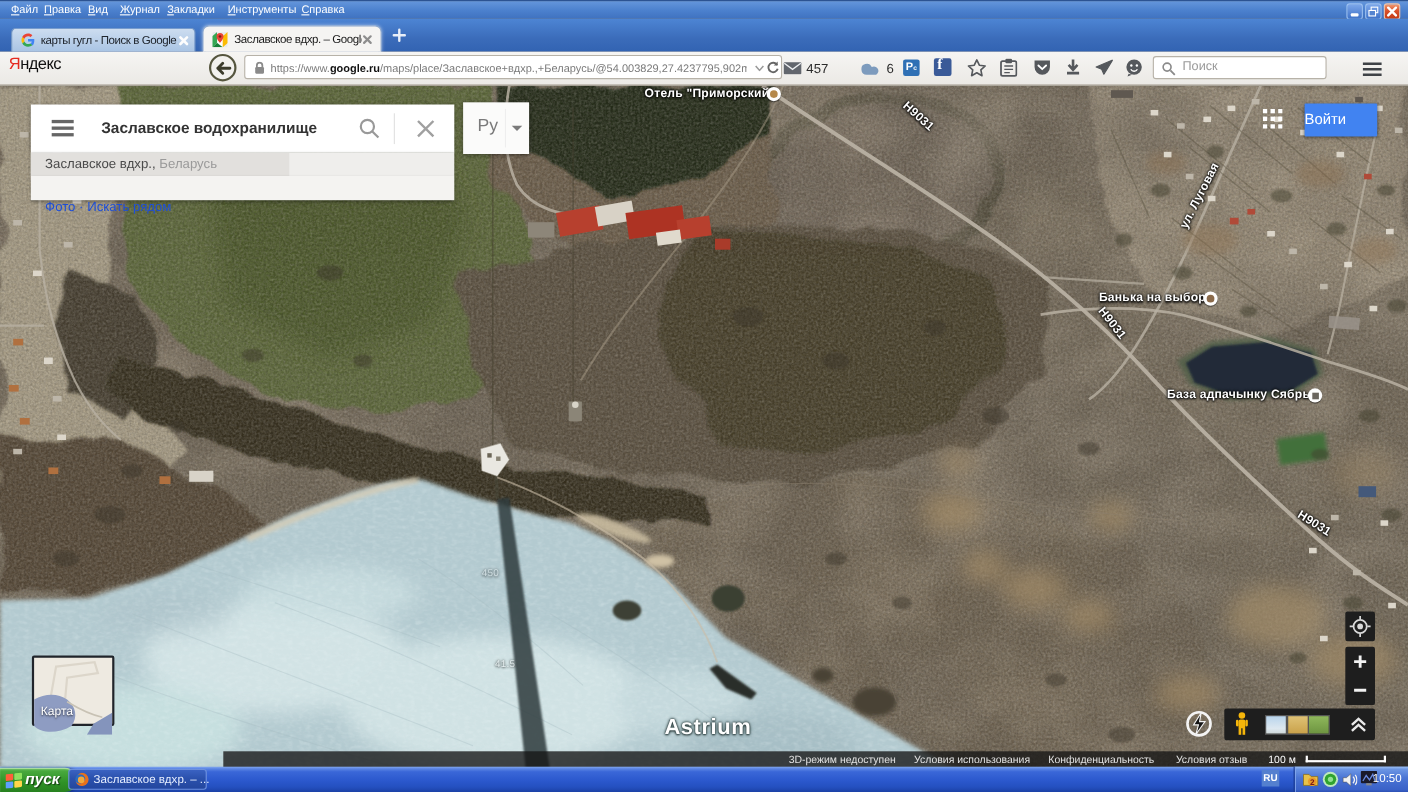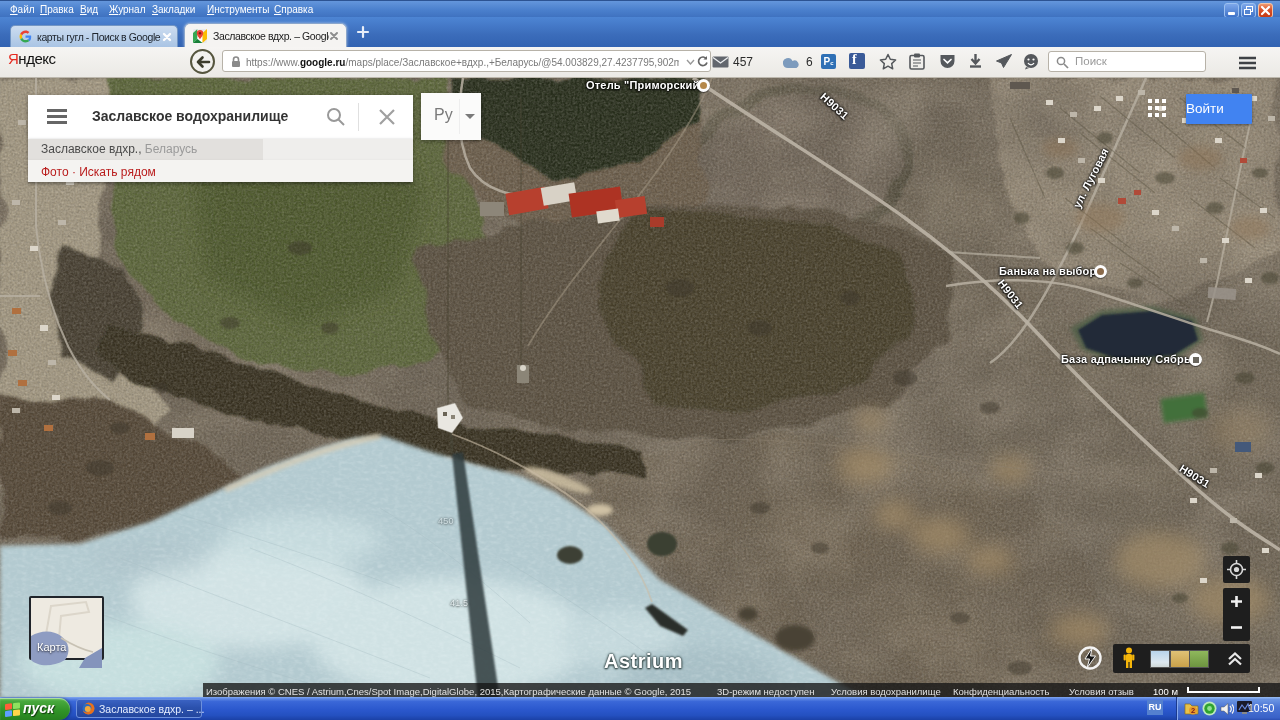--- a/index.html
+++ b/index.html
@@ -462,21 +462,21 @@
       <div style="position:absolute;left:330px;top:8px;width:1px;height:28px;background:#e0e0e0"></div>
       <svg width="18" height="18" style="position:absolute;left:350px;top:13px">
           <path d="M2 2 L16 16 M16 2 L2 16" stroke="#a0a0a0" stroke-width="2.2"></path>
         </svg>
     </div>
     <div class="abs" style="left:28px;top:61px;width:385px;height:21px;background:#efeeec;box-shadow:0 1px 3px rgba(0,0,0,.35)">
       <div style="position:absolute;left:0;top:0;width:235px;height:21px;background:#e2e0dd"></div>
       <span style="position:absolute;left:13px;top:3px;font-size:12px;color:#4a4a4a">Заславское вдхр.,<span style="color:#9a9a9a"> Беларусь</span></span>
     </div>
     <div class="abs" style="left:28px;top:82px;width:385px;height:22px;background:#f4f3f1;box-shadow:0 2px 3px rgba(0,0,0,.35)">
-      <span style="position:absolute;left:13px;top:5px;font-size:12px;color:#b91c1c">Фото · Искать рядом</span>
+      <span style="position:absolute;left:13px;top:21px;font-size:12px;color:#1d4ed8">Фото · Искать рядом</span>
     </div>
 
     <div class="abs" style="left:421px;top:15px;width:60px;height:47px;background:#fbfbfa;box-shadow:0 1px 4px rgba(0,0,0,.4)">
       <span style="position:absolute;left:13px;top:13px;font-size:16px;color:#7a7a7a">Ру</span>
       <div style="position:absolute;left:38px;top:6px;width:1px;height:35px;background:#eee"></div>
       <svg width="10" height="6" style="position:absolute;left:44px;top:21px">
           <path d="M0 0 L5 5 L10 0 Z" fill="#7a7a7a"></path>
         </svg>
     </div>
 
@@ -537,42 +537,41 @@
         </svg>
       <div style="position:absolute;left:37px;top:6px;width:18px;height:16px;background:linear-gradient(#b8d4ec,#dde8f0 70%,#cfd8d8);border:1px solid #555"></div>
       <div style="position:absolute;left:57px;top:6px;width:18px;height:16px;background:linear-gradient(#dfc276,#c9a14a);border:1px solid #555"></div>
       <div style="position:absolute;left:76px;top:6px;width:18px;height:16px;background:linear-gradient(#8fb85c,#6d9440);border:1px solid #555"></div>
       <svg width="16" height="16" style="position:absolute;left:114px;top:7px">
           <path d="M2 8 L8 2.5 L14 8 M2 13.5 L8 8 L14 13.5" fill="none" stroke="#e8e8e8" stroke-width="2.2"></path>
         </svg>
     </div>
 
     <div class="abs" style="left:203px;top:605px;width:1077px;height:15px;background:rgba(22,22,22,.78)">
-      <span style="position:absolute;left:3px;top:2.5px;font-size:9.5px;color:#e2e2e2">Изображения © CNES / Astrium,Cnes/Spot Image,DigitalGlobe, 2015,Картографические данные © Google, 2015</span>
       <span style="position:absolute;left:514px;top:2.5px;font-size:9.5px;color:#e2e2e2">3D-режим недоступен</span>
-      <span style="position:absolute;left:628px;top:2.5px;font-size:9.5px;color:#e2e2e2">Условия водохранилище</span>
+      <span style="position:absolute;left:628px;top:2.5px;font-size:9.5px;color:#e2e2e2">Условия использования</span>
       <span style="position:absolute;left:750px;top:2.5px;font-size:9.5px;color:#e2e2e2">Конфиденциальность</span>
       <span style="position:absolute;left:866px;top:2.5px;font-size:9.5px;color:#e2e2e2">Условия отзыв</span>
       <span style="position:absolute;left:950px;top:2.5px;font-size:9.5px;color:#fff">100 м</span>
       <div style="position:absolute;left:984px;top:4px;width:73px;height:6px;border-left:2px solid #fff;border-right:2px solid #fff;border-bottom:2px solid #fff;box-sizing:border-box"></div>
     </div>
   </div>
   <div id="taskbar" class="abs">
     <div style="position:absolute;left:0;top:1px;width:70px;height:22px;background:linear-gradient(#6bc25e 0,#48a83d 15%,#2f9226 60%,#27811f 100%);border-radius:0 11px 11px 0;box-shadow:inset 0 1px 1px rgba(255,255,255,.5),1px 0 3px rgba(0,0,0,.4)">
       <svg width="16" height="15" style="position:absolute;left:5px;top:4px">
           <g transform="skewY(-6)">
             <rect x="0" y="2" width="7" height="6" rx="1" fill="#ff5e3a"></rect>
             <rect x="8" y="2" width="7" height="6" rx="1" fill="#8ee05e"></rect>
             <rect x="0" y="9" width="7" height="6" rx="1" fill="#5e9fff"></rect>
             <rect x="8" y="9" width="7" height="6" rx="1" fill="#ffd54a"></rect>
           </g>
         </svg>
       <span style="position:absolute;left:23px;top:2px;color:#fff;font-size:14px;font-weight:bold;font-style:italic;text-shadow:1px 1px 1px rgba(0,0,0,.6)">пуск</span>
     </div>
-    <div style="position:absolute;left:76px;top:2px;width:126px;height:19px;background:linear-gradient(#3a62c2,#2b51ad 45%,#24479e);border:1px solid #6d90dc;border-radius:3px;box-sizing:border-box">
+    <div style="position:absolute;left:62px;top:2px;width:126px;height:19px;background:linear-gradient(#3a62c2,#2b51ad 45%,#24479e);border:1px solid #6d90dc;border-radius:3px;box-sizing:border-box">
       <svg width="13" height="13" style="position:absolute;left:5px;top:2px">
           <circle cx="6.5" cy="6.5" r="6" fill="#2a6bc0"></circle>
           <path d="M6.5 .5 A6 6 0 1 1 .8 8.5 A5 5 0 0 0 9.5 6 A4.5 4.5 0 0 0 2.5 2.8 A6 6 0 0 1 6.5 .5" fill="#e8701a"></path>
           <circle cx="5.8" cy="7" r="3" fill="#f0a83c"></circle>
         </svg>
       <span style="position:absolute;left:22px;top:3px;font-size:10.5px;color:#e6eeff;white-space:nowrap">Заславское вдхр. – ...</span>
     </div>
     <div style="position:absolute;left:1147px;top:3px;width:16px;height:15px;background:#5480cf;color:#fff;font-size:9px;font-weight:bold;text-align:center;line-height:15px">RU</div>
     <div style="position:absolute;left:1176px;top:0;width:104px;height:23px;background:linear-gradient(#9cc0f4 0,#6c96e4 10%,#4a74d4 45%,#3a62c8 90%,#2c50b4 100%);border-left:1px solid #1a3a8f;box-shadow:inset 1px 0 0 #88aaee">
       <svg width="15" height="13" style="position:absolute;left:7px;top:5px">

